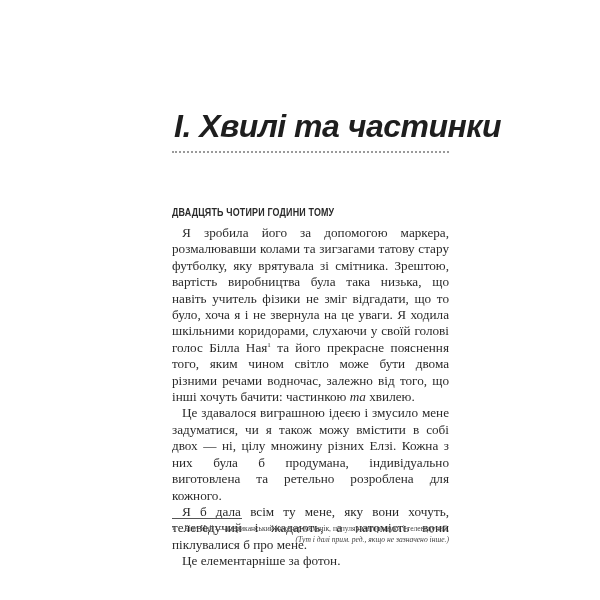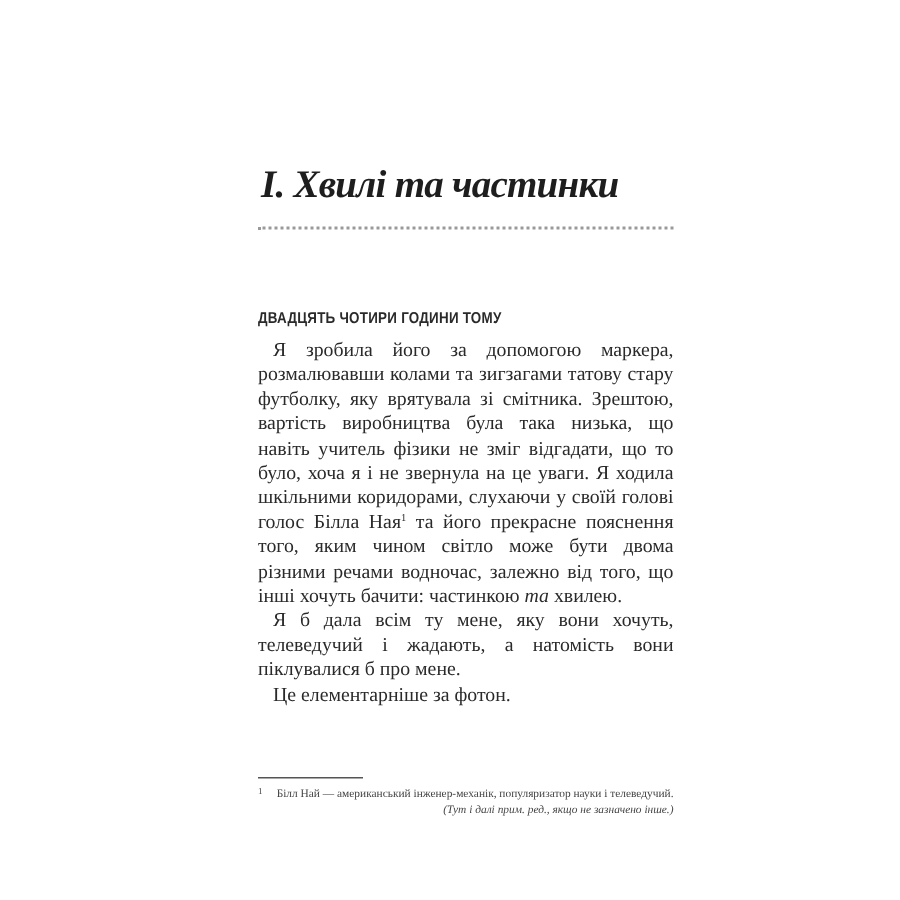--- a/index.html
+++ b/index.html
@@ -1,21 +1,21 @@
 <!DOCTYPE html>
 <html><head>
   <meta charset="utf-8">
   <style>
     html, body { margin: 0; padding: 0; background: #ffffff; }
     body { width: 600px; height: 600px; position: relative; overflow: hidden; }
     .page { position: absolute; left: 172px; top: 0; width: 277px; color: #2a2a2a; }
     .chapter-title {
       position: absolute; left: 2px; top: 108px; margin: 0;
-      font-family: Liberation Serif, serif; font-style: italic; font-weight: bold;
-      font-size: 26px; letter-spacing: -0.5px; color: #1e1e1e; white-space: nowrap;
+      font-family: Liberation Sans, sans-serif; font-style: italic; font-weight: bold;
+      font-size: 32px; letter-spacing: -0.5px; color: #1e1e1e; white-space: nowrap;
     }
     .dotted-rule {
       position: absolute; left: 0; top: 151px; width: 277px; height: 0;
       border-top: 2px dotted #9a9a9a;
     }
     .section-heading {
       position: absolute; left: 0; top: 206px; margin: 0;
       font-family: "Liberation Sans Narrow", "Liberation Sans", sans-serif;
       font-size: 10.5px; letter-spacing: 0.2px; color: #2a2a2a; text-transform: uppercase;
       transform: scaleX(0.85); transform-origin: left center; white-space: nowrap;
@@ -44,20 +44,21 @@
 <body>
 
 <div class="page">
   <h1 class="chapter-title">І. Хвилі та частинки</h1>
   <div class="dotted-rule"></div>
 
   <h2 class="section-heading">Двадцять чотири години тому</h2>
 
   <div class="body-text">
     <p><span>Я зробила його за допомогою маркера, розмалювавши колами та зигзагами татову стару футболку, яку врятува­ла зі смітника. Зрештою, вартість виробництва була така низька, що навіть учитель фізики не зміг відгадати, що то було, хоча я і не звернула на це уваги. Я ходила шкіль­ними коридорами, слухаючи у своїй голові голос Білла Ная</span><sup class="fnref">1</sup><span> та його прекрасне пояснення того, яким чином світло може бути двома різними речами водночас, залеж­но від того, що інші хочуть бачити: частинкою </span><em>та</em><span> хвилею.</span></p>
+    <p>Це здавалося виграшною ідеєю і змусило мене заду­матися, чи я також можу вмістити в собі двох — ні, цілу множину різних Елзі. Кожна з них була б продума­на, індивідуально виготовлена та ретельно розроблена для кожного.</p>
     <p>Я б дала всім ту мене, яку вони хочуть, телеведучий і жадають, а натомість вони піклувалися б про мене.</p>
     <p>Це елементарніше за фотон.</p>
   </div>
 
   <div class="footnote-rule"></div>
   <div class="footnote">
     <span class="num">1</span>
     <div class="fn-body"><span>Білл Най — американський інженер-механік, популяризатор науки і телеведучий. </span><span class="fn-note">(Тут і далі прим. ред., якщо не зазначено інше.)</span></div>
   </div>
 </div>

